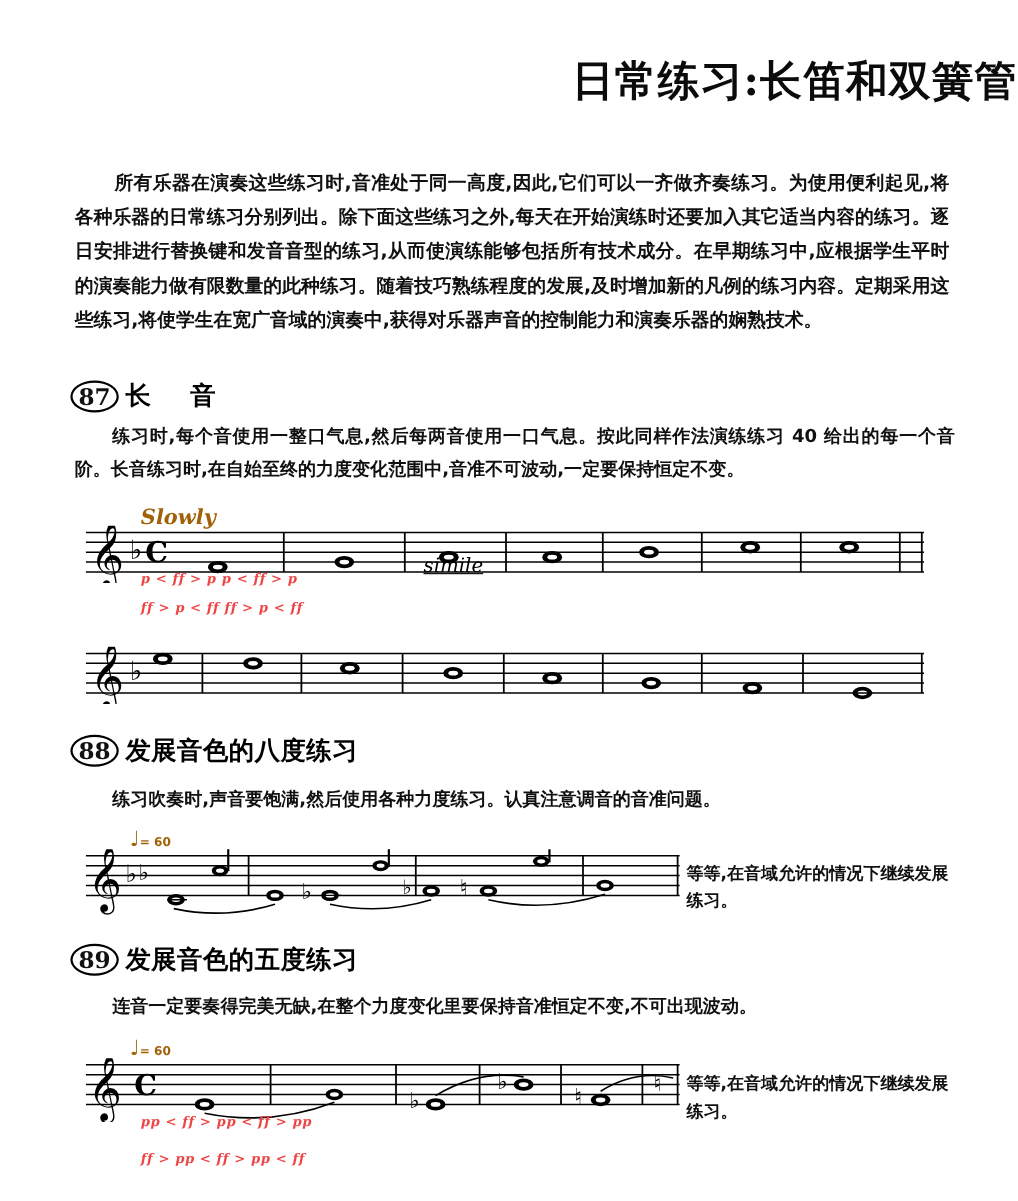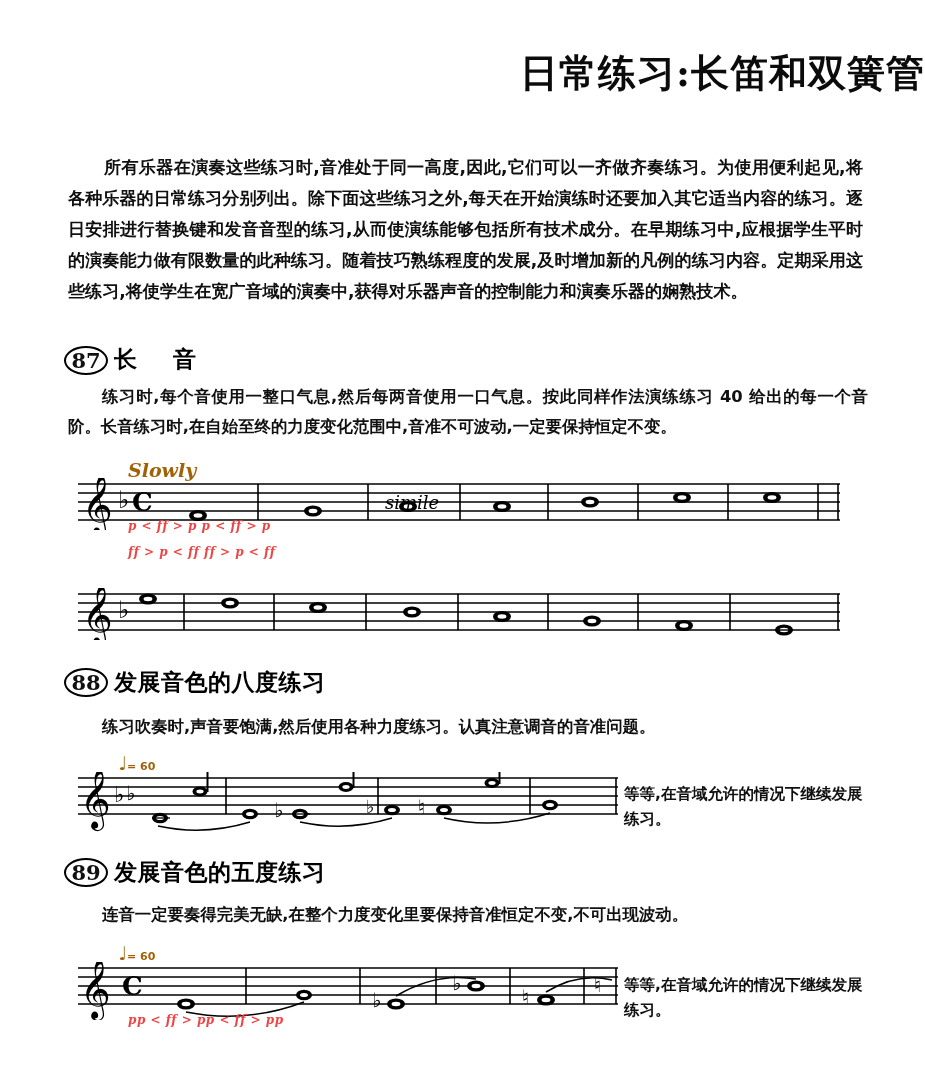--- a/index.html
+++ b/index.html
@@ -211,21 +211,21 @@
           <ellipse cx="604" cy="19.5" rx="4.4" ry="2.2" fill="#fff"></ellipse>
         <ellipse cx="694" cy="19.5" rx="9" ry="5.6"></ellipse>
           <ellipse cx="694" cy="19.5" rx="4.4" ry="2.2" fill="#fff"></ellipse>
         <ellipse cx="778" cy="15" rx="9" ry="5.6"></ellipse>
       </g>
     </svg>
   </div>
 
   <div class="dyn-line" style="left: 128px; top: 519px;">p &lt; ff &gt; p   p &lt; ff &gt; p</div>
 
-  <div class="simile" style="left: 385px; top: 492px;">simile</div>
+  <div class="simile" style="left: 385px; top: 504px; text-decoration: underline;">simile</div>
 
   <div class="dyn-line" style="left: 128px; top: 545px;">ff &gt; p &lt; ff  ff &gt; p &lt; ff</div>
 
   <div class="system" style="left: 78px; top: 588px;">
     <svg class="staff-svg" width="762" height="52" viewBox="0 0 762 52" xmlns="http://www.w3.org/2000/svg">
       <g stroke="#000" stroke-width="1.4">
         <line x1="0" y1="6" x2="762" y2="6"></line>
         <line x1="0" y1="15" x2="762" y2="15"></line>
         <line x1="0" y1="24" x2="762" y2="24"></line>
         <line x1="0" y1="33" x2="762" y2="33"></line>
@@ -393,14 +393,15 @@
         <text x="516" y="30" font-family="DejaVu Sans, sans-serif" font-size="20" fill="#000">♮</text>
       </g>
       <path d="M 468 30 Q 500 10 534 18" stroke="#000" stroke-width="1.5" fill="none"></path>
     </svg>
   </div>
 
   <div class="side-note" style="left: 624px; top: 973px;">等等,在音域允许的情况下继续发展练习。</div>
 
   <div class="dyn-line" style="left: 128px; top: 1013px;">pp &lt; ff &gt; pp &lt; ff &gt; pp</div>
 
+  <div class="dyn-line" style="left: 128px; top: 1046px;">ff &gt; pp &lt; ff &gt; pp &lt; ff</div>
 
 </div>
 
 </body></html>

